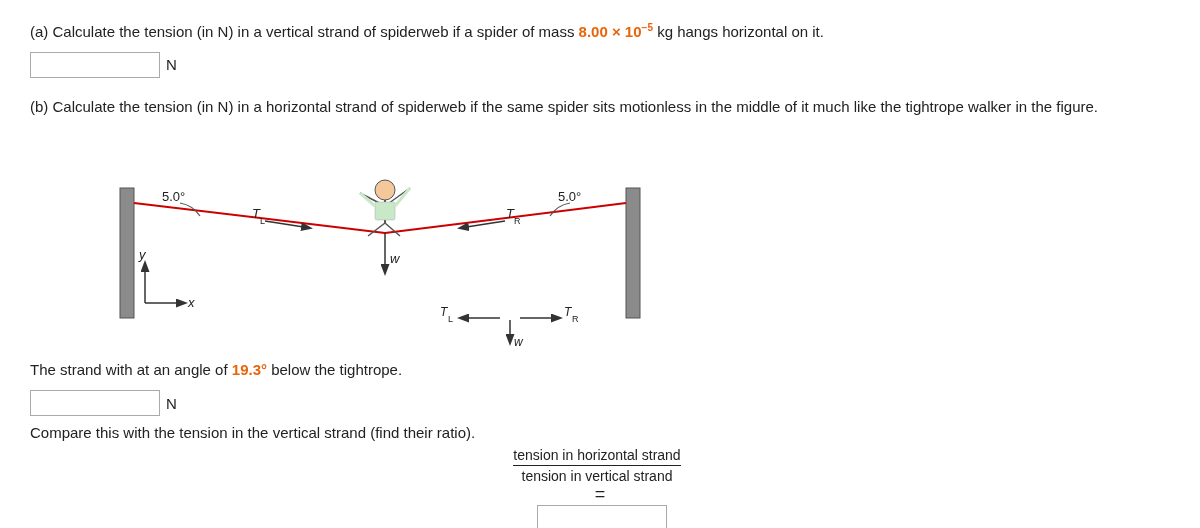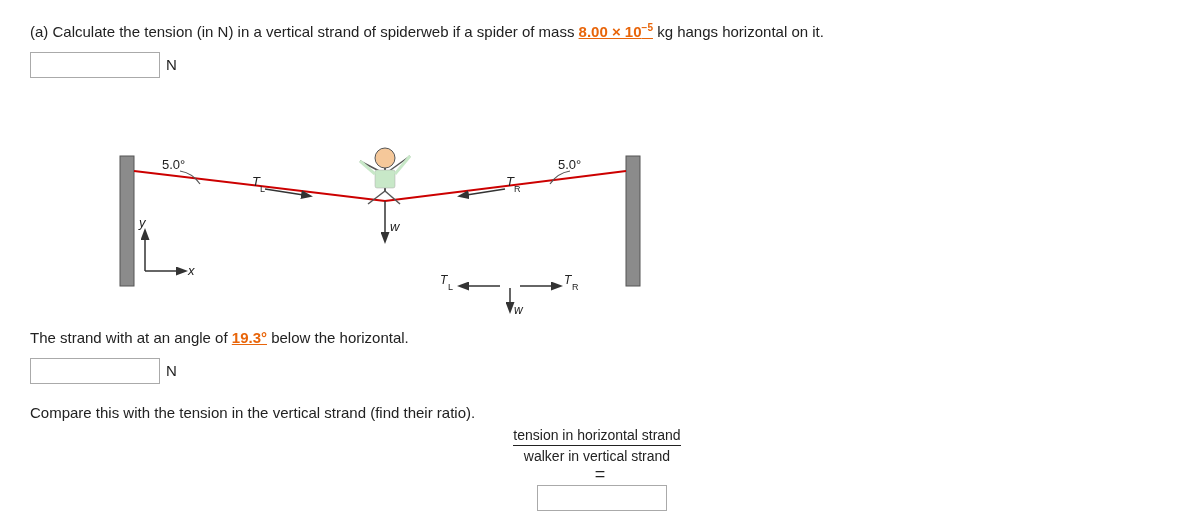--- a/index.html
+++ b/index.html
@@ -16,21 +16,20 @@
       margin-bottom: 18px;
     }
     .part-label {
       font-weight: normal;
       margin-bottom: 8px;
       line-height: 1.5;
     }
     .highlight-orange {
       color: #e8650a;
       font-weight: bold;
-      text-decoration: underline;
     }
     .input-row {
       display: flex;
       align-items: center;
       gap: 6px;
       margin: 8px 0 8px 0;
     }
     .answer-input {
       width: 130px;
       height: 26px;
@@ -77,41 +76,42 @@
       padding-top: 2px;
       font-size: 14px;
       white-space: nowrap;
     }
     .equals-sign {
       font-size: 18px;
       margin: 0 4px;
       align-self: center;
     }
     .compare-text {
-      margin-top: 20px;
+      margin-top: 8px;
       font-size: 15px;
     }
     sup {
       font-size: 10px;
     }
   </style>
 </head>
 <body>
 
 <div class="problem-part">
   <div class="part-label">
     <span>(a)   Calculate the tension (in N) in a vertical strand of spiderweb if a spider of mass </span><span class="highlight-orange">8.00 × 10<sup>−5</sup></span><span> kg hangs horizontal on it.</span>
   </div>
   <div class="input-row">
     <input type="text" class="answer-input" style="">
     <span class="unit-label">N</span>
   </div>
 </div>
 
 <div class="problem-part">
+  <div class="part-label">(b)   Calculate the tension (in N) in a horizontal strand of spiderweb if the same spider sits motionless in the middle of it much like the tightrope walker in the figure.</div>
 
   <div class="figure-container">
     <svg width="580" height="220" viewBox="0 0 580 220">
 
       <rect x="30" y="60" width="14" height="130" fill="#8B8B8B" stroke="#555" stroke-width="1"></rect>
 
       <rect x="536" y="60" width="14" height="130" fill="#8B8B8B" stroke="#555" stroke-width="1"></rect>
 
       <line x1="44" y1="75" x2="295" y2="105" stroke="#cc0000" stroke-width="2"></line>
 
@@ -171,31 +171,31 @@
       <line x1="295" y1="95" x2="310" y2="108" stroke="#555" stroke-width="1.5"></line>
 
       <rect x="285" y="74" width="20" height="18" fill="#c8e8c8" stroke="#aaa" stroke-width="0.5" rx="2"></rect>
 
       <line x1="285" y1="78" x2="270" y2="65" stroke="#c8e8c8" stroke-width="3"></line>
       <line x1="305" y1="78" x2="320" y2="60" stroke="#c8e8c8" stroke-width="3"></line>
     </svg>
   </div>
 
   <div class="sag-text">
-    <span>The strand with at an angle of </span><span class="highlight-orange">19.3°</span><span> below the horizontal.</span>
+    <span>The strand with at an angle of </span><span class="highlight-orange">19.3°</span><span> below the tightrope.</span>
   </div>
 
   <div class="input-row">
     <input type="text" class="answer-input" style="">
     <span class="unit-label">N</span>
   </div>
 
   <div class="compare-text">Compare this with the tension in the vertical strand (find their ratio).</div>
 
   <div class="ratio-row">
     <div class="ratio-fraction">
       <div class="ratio-numerator">tension in horizontal strand</div>
-      <div class="ratio-denominator">walker in vertical strand</div>
+      <div class="ratio-denominator">tension in vertical strand</div>
     </div>
     <span class="equals-sign">=</span>
     <input type="text" class="answer-input" style="margin-left: 4px;">
   </div>
 </div>
 
 </body></html>

